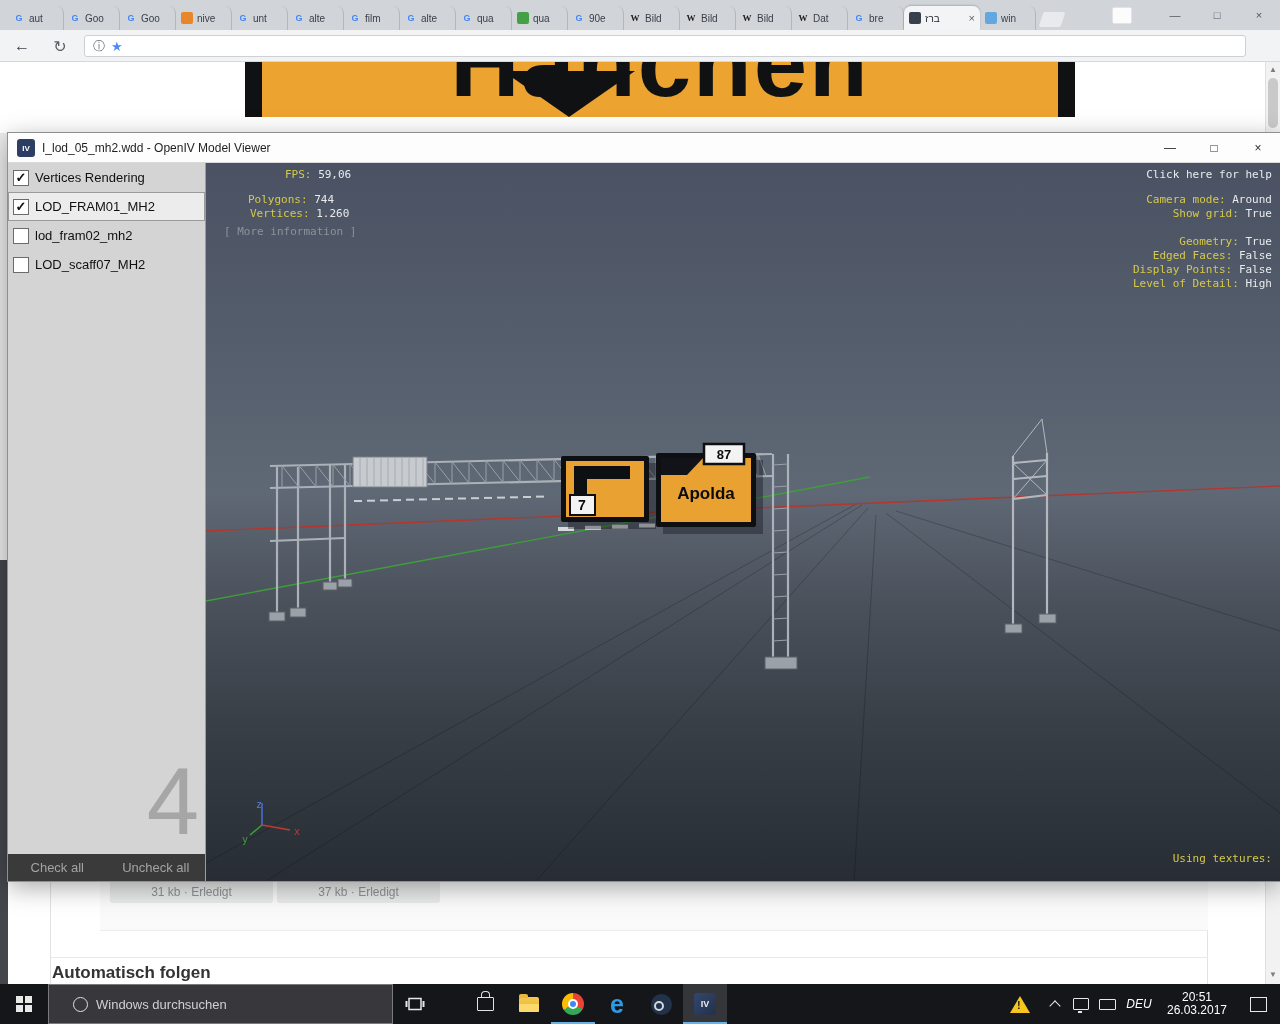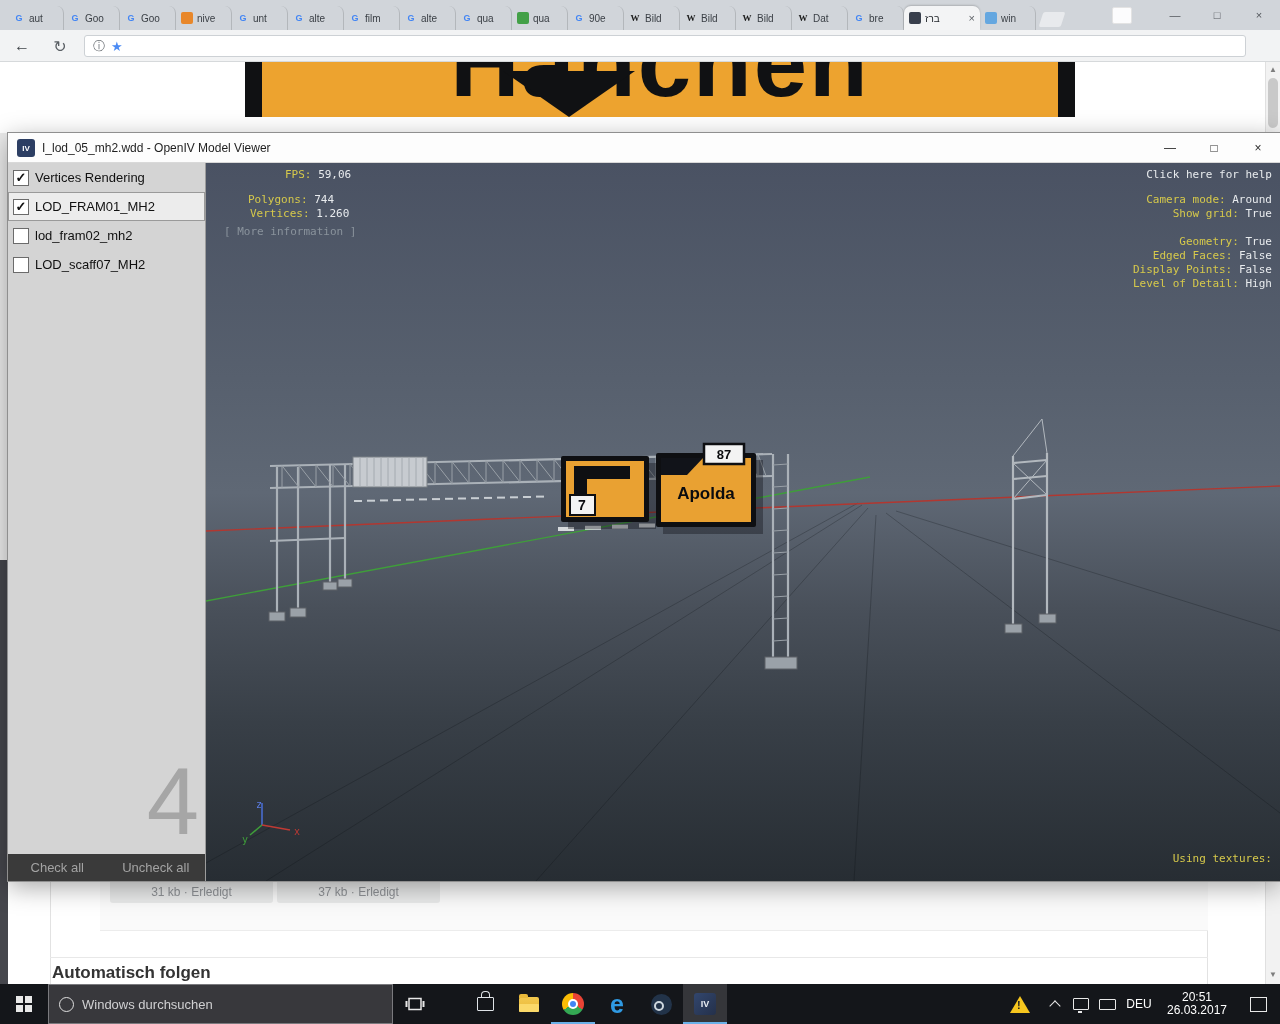--- a/index.html
+++ b/index.html
@@ -101,21 +101,21 @@
   .sign-num87{font:bold 13px "Liberation Sans",sans-serif;fill:#0b0c0f;text-anchor:middle;}
   .ax{font:10px "DejaVu Sans Mono",monospace;}
 
   
   #taskbar{position:absolute;left:0;top:984px;width:1280px;height:40px;background:#14161a;z-index:30;
            display:flex;align-items:center;}
   .tb-start{width:48px;height:40px;display:flex;align-items:center;justify-content:center;}
   .winlogo{display:grid;grid-template-columns:7px 7px;grid-template-rows:7px 7px;gap:1.5px;}
   .winlogo i{background:#e8e8e8;display:block;}
   .tb-search{width:345px;height:40px;background:#38383c;border:1px solid #7a7a7e;box-sizing:border-box;
-             display:flex;align-items:center;gap:8px;padding:0 10px;}
+             display:flex;align-items:center;gap:8px;padding:0 24px;}
   .search-ring{width:13px;height:13px;border:1.5px solid #e0e0e0;border-radius:50%;flex:0 0 auto;}
   .search-text{color:#d0d0d2;font-size:13px;white-space:nowrap;}
   .tb-btn{width:44px;height:40px;display:flex;align-items:center;justify-content:center;flex:0 0 auto;}
   .tb-btn.sm{width:26px;}
   .tb-gap{width:26px;} .tb-flex{flex:1;}
   .running{box-shadow:inset 0 -2px 0 #6ab1e8;}
   .active-app{background:rgba(255,255,255,.14);}
   .bag{width:15px;height:12px;border:1.5px solid #dfe3e7;border-radius:1px;position:relative;display:block;}
   .bag::before{content:"";position:absolute;left:3px;top:-7px;width:7px;height:5px;border:1.5px solid #dfe3e7;
                border-bottom:none;border-radius:4px 4px 0 0;}
@@ -132,21 +132,21 @@
   .oiv{width:22px;height:22px;background:linear-gradient(135deg,#32466e,#24304a);border-radius:3px;color:#e8ecf2;
        font-size:9px;font-weight:bold;display:flex;align-items:center;justify-content:center;}
   .warn{width:0;height:0;border-left:10px solid transparent;border-right:10px solid transparent;
         border-bottom:17px solid #f6c61e;position:relative;display:block;}
   .warn b{position:absolute;left:-3px;top:3px;font-size:11px;color:#222;}
   .chev{width:7px;height:7px;border-left:1.5px solid #e8e8e8;border-top:1.5px solid #e8e8e8;
         transform:rotate(45deg);display:block;margin-top:3px;}
   .mon{width:14px;height:10px;border:1.5px solid #e8e8e8;border-radius:1px;position:relative;display:block;}
   .mon::after{content:"";position:absolute;left:4px;bottom:-4px;width:4px;height:2px;background:#e8e8e8;}
   .kbd{width:15px;height:9px;border:1.5px solid #e8e8e8;border-radius:1px;display:block;}
-  .tb-lang{width:38px;text-align:center;color:#fff;font-size:12px;}
+  .tb-lang{width:38px;text-align:center;color:#fff;font-size:12px;font-style:italic;}
   .tb-clock{width:78px;text-align:center;color:#fff;font-size:12px;line-height:13px;}
   .ac{width:15px;height:13px;border:1.5px solid #e8e8e8;display:block;}
 </style>
 </head>
 <body>
 
 <div id="screen">
 
   <div class="tab-strip">
     <div class="tab">

